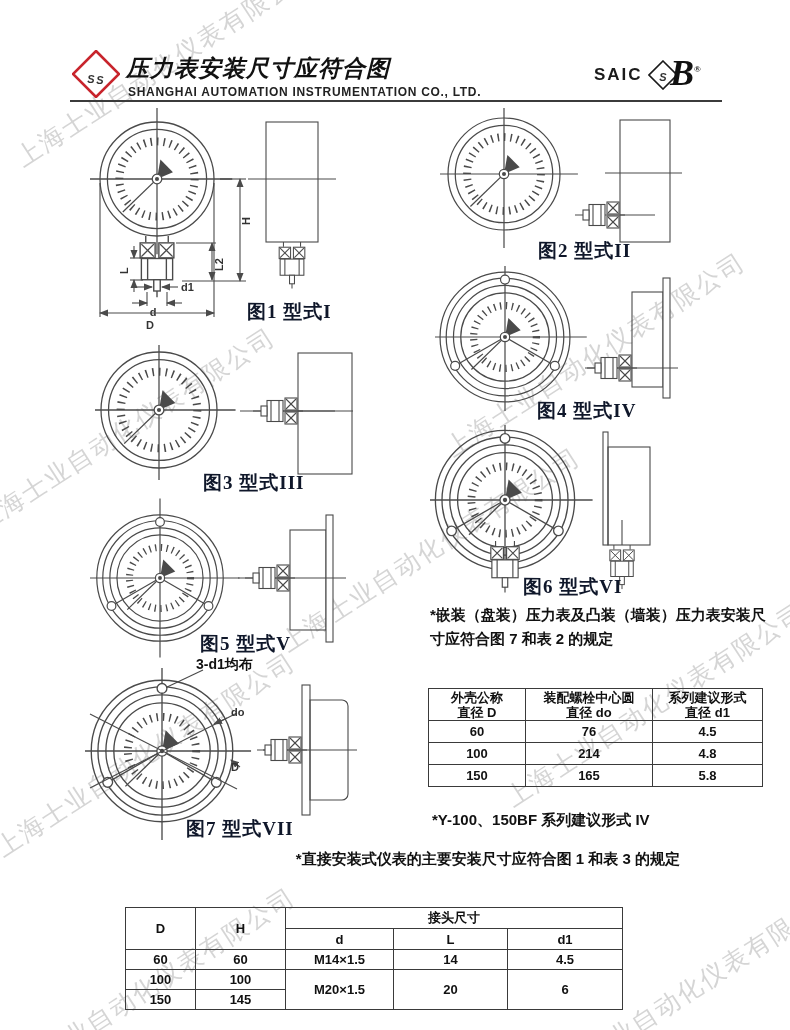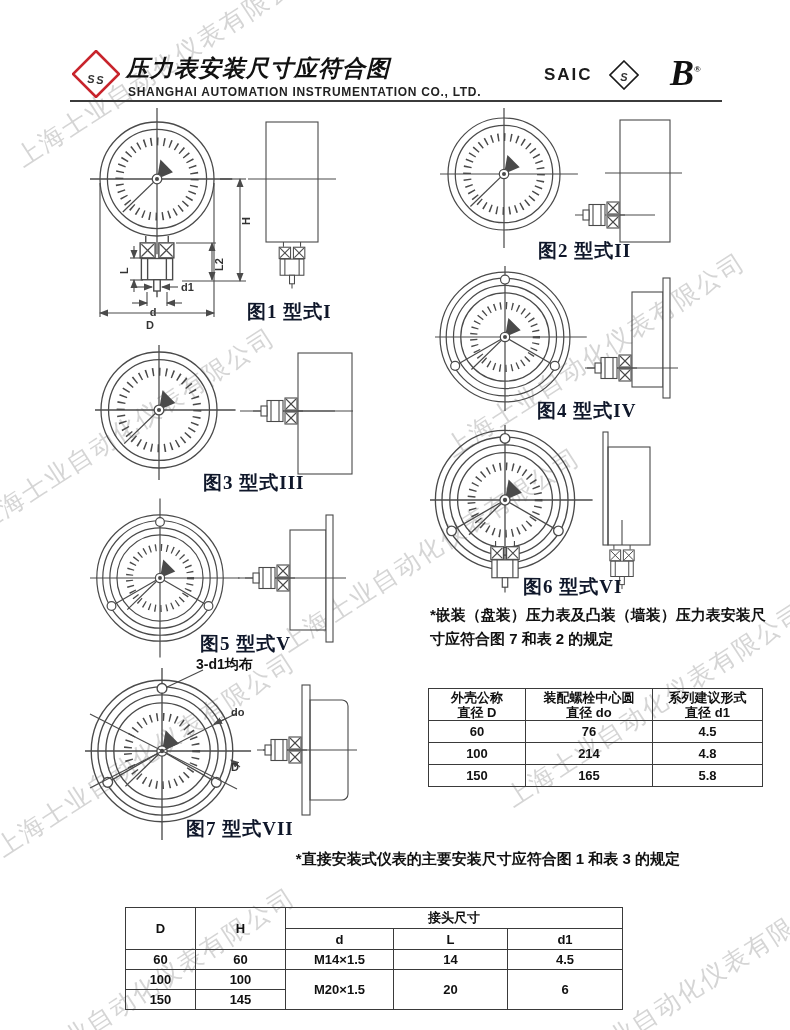--- a/index.html
+++ b/index.html
@@ -5,21 +5,21 @@
   html,body{margin:0;padding:0;background:#e8e8e8;}
   .page{position:relative;width:790px;height:1030px;background:#ffffff;overflow:hidden;
         font-family:"Liberation Sans",sans-serif;color:#1a1a1a;margin:0 auto;}
   .wm{position:absolute;white-space:nowrap;font-size:25px;letter-spacing:2px;
       color:rgba(172,172,172,0.5);transform:rotate(-33deg);font-weight:400;pointer-events:none;}
   .hdr-cn{position:absolute;left:126px;top:53px;font-family:"Liberation Serif",serif;
           font-weight:700;font-style:italic;font-size:23px;letter-spacing:1px;color:#111;white-space:nowrap;}
   .hdr-en{position:absolute;left:128px;top:85px;font-size:12px;font-weight:700;
           letter-spacing:0.7px;color:#222;white-space:nowrap;}
   .hdr-rule{position:absolute;left:70px;top:100px;width:652px;height:2px;background:#3b3b3b;}
-  .saic{position:absolute;left:544px;top:60px;display:flex;align-items:center;gap:16px;}
+  .saic{position:absolute;left:594px;top:60px;display:flex;align-items:center;gap:5px;}
   .saic-txt{font-size:17px;font-weight:700;letter-spacing:2px;color:#1a1a1a;}
   .blogo{position:absolute;left:670px;top:52px;font-family:"Liberation Serif",serif;
          font-weight:700;font-style:italic;font-size:36px;color:#111;}
   .blogo sup{font-size:9px;}
   .fig{position:absolute;}
   .cap{position:absolute;font-family:"Liberation Serif",serif;font-weight:700;font-size:19px;
        color:#0f172a;letter-spacing:1px;white-space:nowrap;}
   .note{position:absolute;font-weight:700;font-size:15px;color:#111;line-height:24px;}
   .small-note{position:absolute;font-weight:700;font-size:14px;color:#111;white-space:nowrap;}
   .tbl{position:absolute;border-collapse:collapse;table-layout:fixed;margin-top:12px;}
@@ -298,20 +298,21 @@
       <td>214</td>
       <td>4.8</td>
     </tr>
     <tr>
       <td>150</td>
       <td>165</td>
       <td>5.8</td>
     </tr>
   </tbody>
     </table>
+  <div class="note" style="left:432px;top:808px">*Y-100、150BF 系列建议形式 IV</div>
 
   <div class="note" style="left:125px;top:847px;width:555px;text-align:right">*直接安装式仪表的主要安装尺寸应符合图 1 和表 3 的规定</div>
   <table class="tbl tbl3" style="left:125px;top:895px;width:497px">
     <colgroup>
         <col style="width:70px">
         <col style="width:90px">
         <col style="width:108px">
         <col style="width:114px">
         <col style="width:115px">
       </colgroup>

